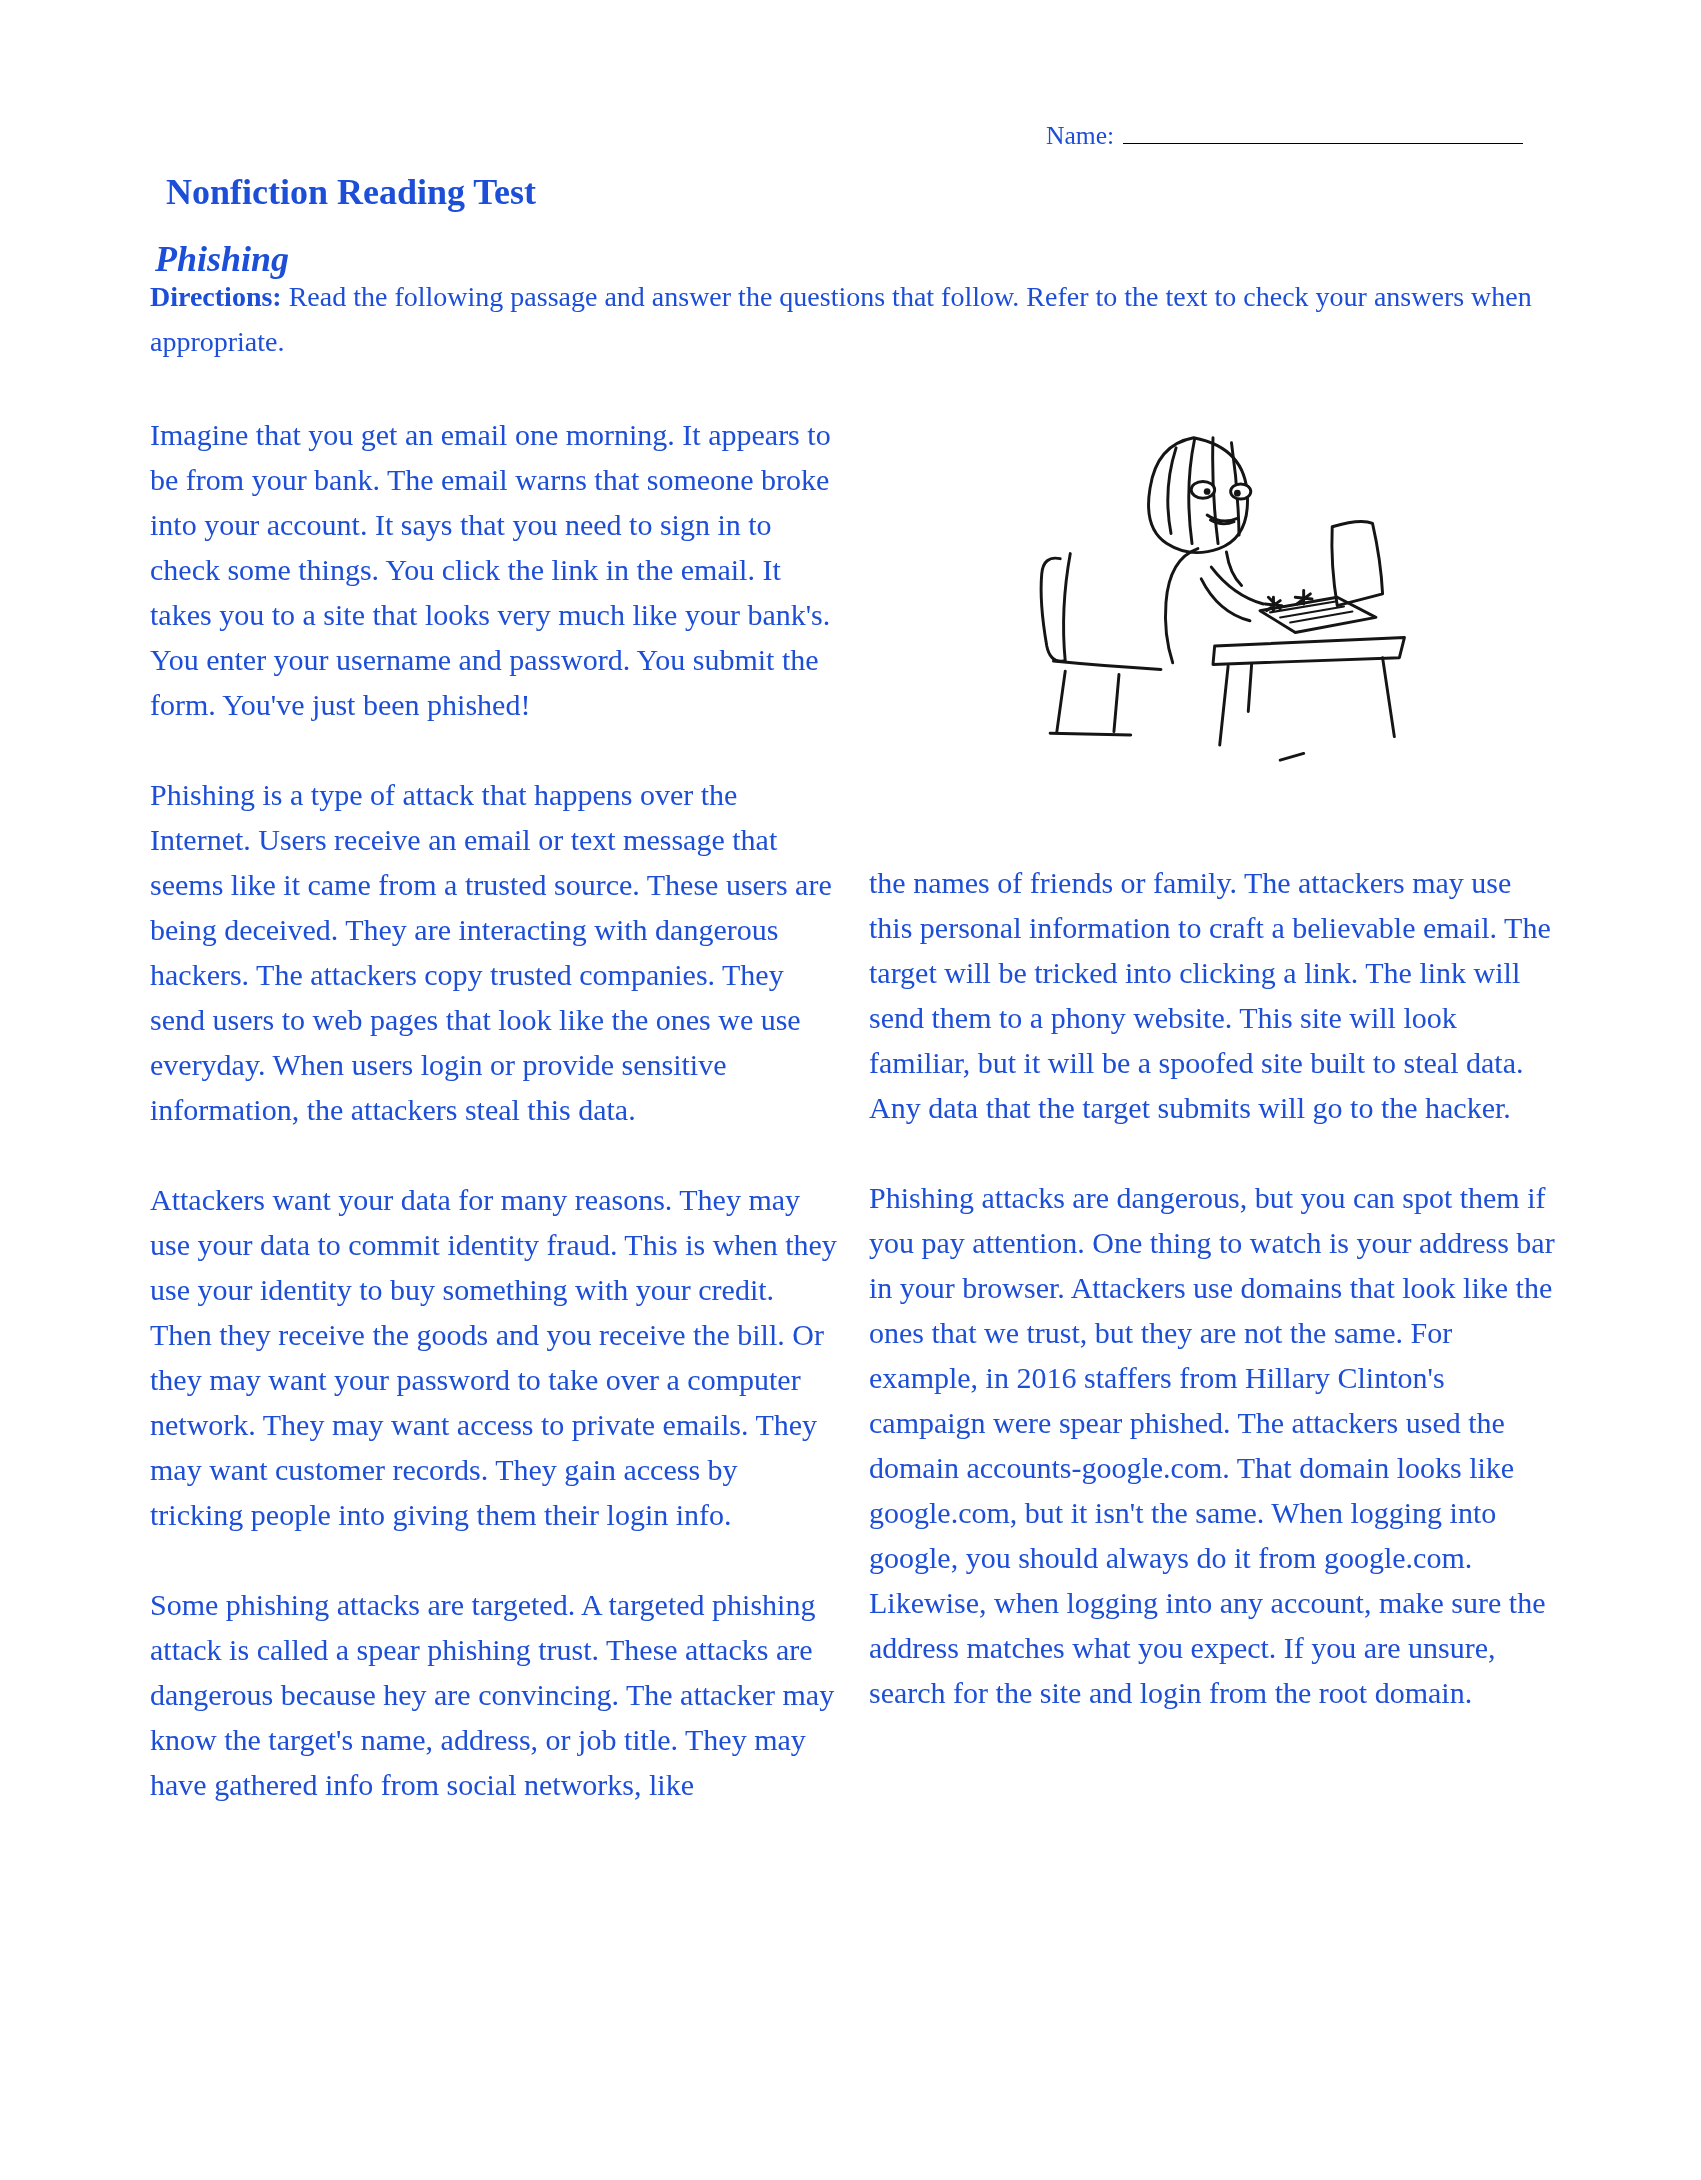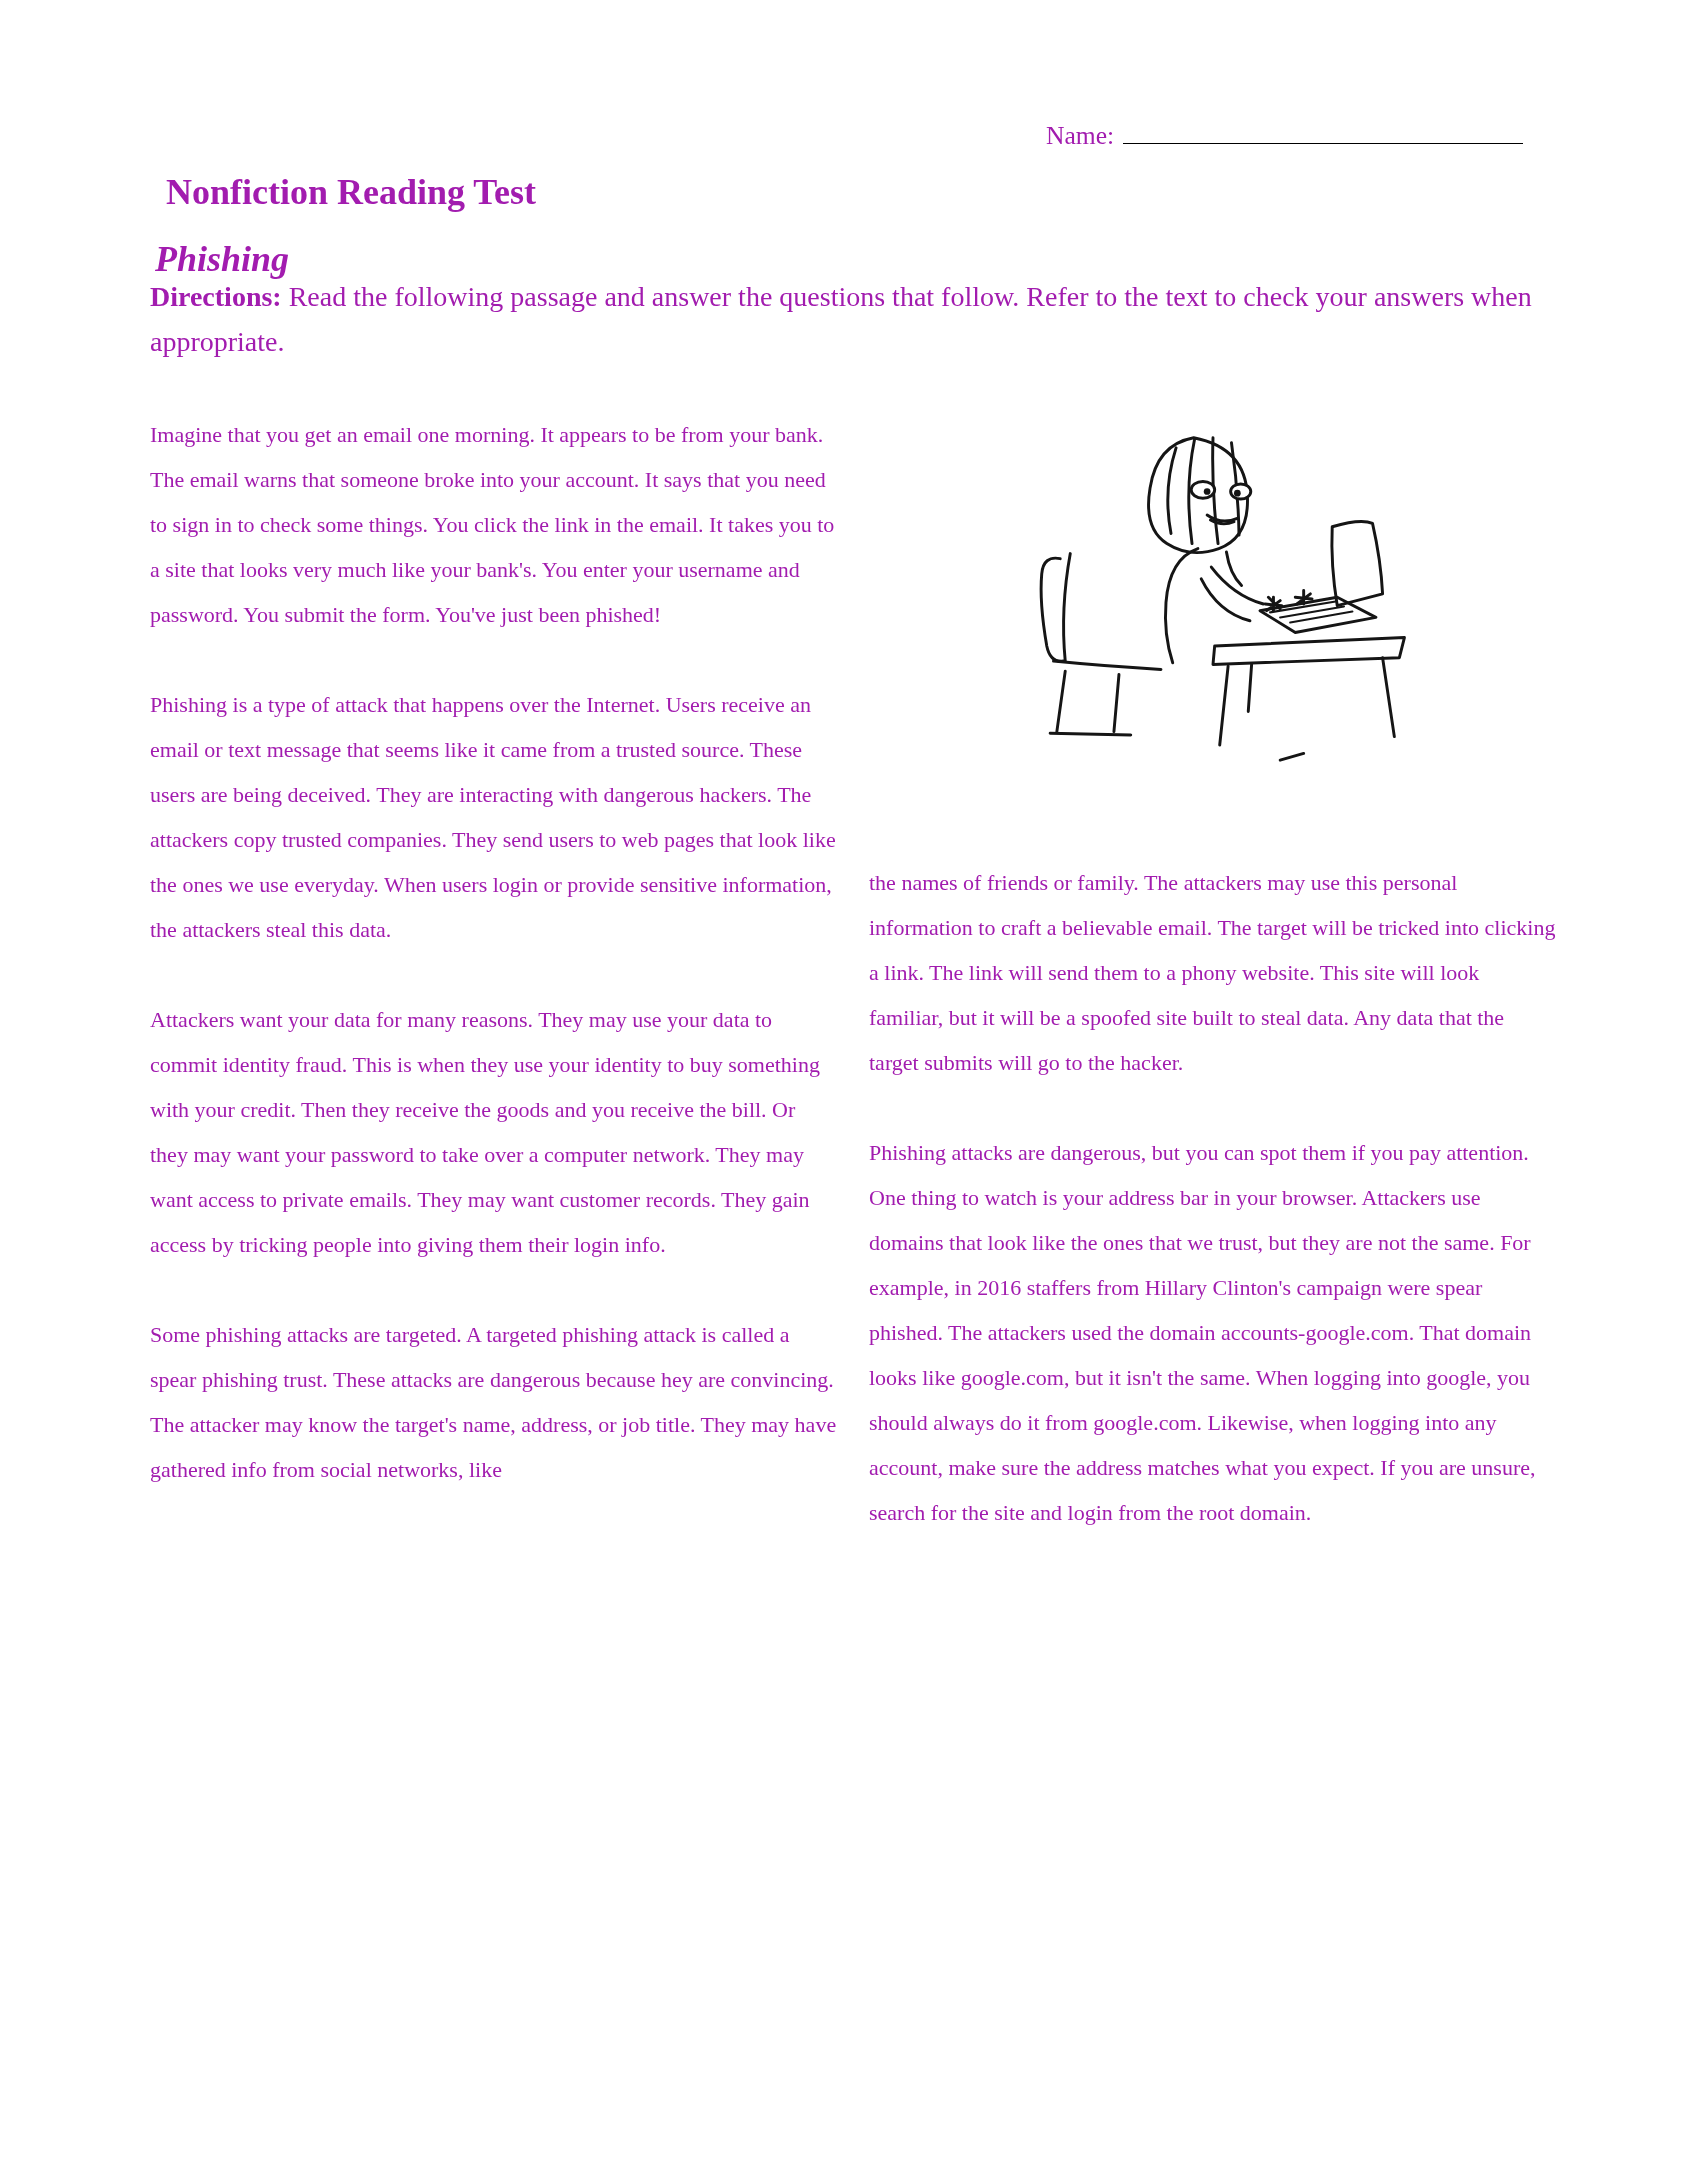--- a/index.html
+++ b/index.html
@@ -4,21 +4,21 @@
 <style>
   * { box-sizing: border-box; }
   html, body { margin: 0; padding: 0; background: #ffffff; }
   .page {
     position: relative;
     width: 1701px;
     height: 2046px;
     background: #ffffff;
     overflow: hidden;
     font-family: "Liberation Serif", "DejaVu Serif", serif;
-    color: #a21caf;
+    color: #1d4ed8;
   }
   .name-row {
     position: absolute;
     top: 118px;
     left: 1046px;
     font-size: 25.6px;
     white-space: nowrap;
   }
   .name-blank {
     display: inline-block;
@@ -53,21 +53,21 @@
   .columns {
     position: absolute;
     top: 412px;
     left: 150px;
     width: 1407px;
     display: flex;
     gap: 31px;
   }
   .col {
     width: 688px;
-    font-size: 22px;
+    font-size: 30px;
     line-height: 45px;
     text-align: left;
   }
   .col p { margin: 0 0 45px 0; }
   .illustration {
     width: 426px;
     height: 361px;
     margin: 13.6px auto 73px auto;
   }
   .illustration svg { width: 100%; height: 100%; display: block; }

